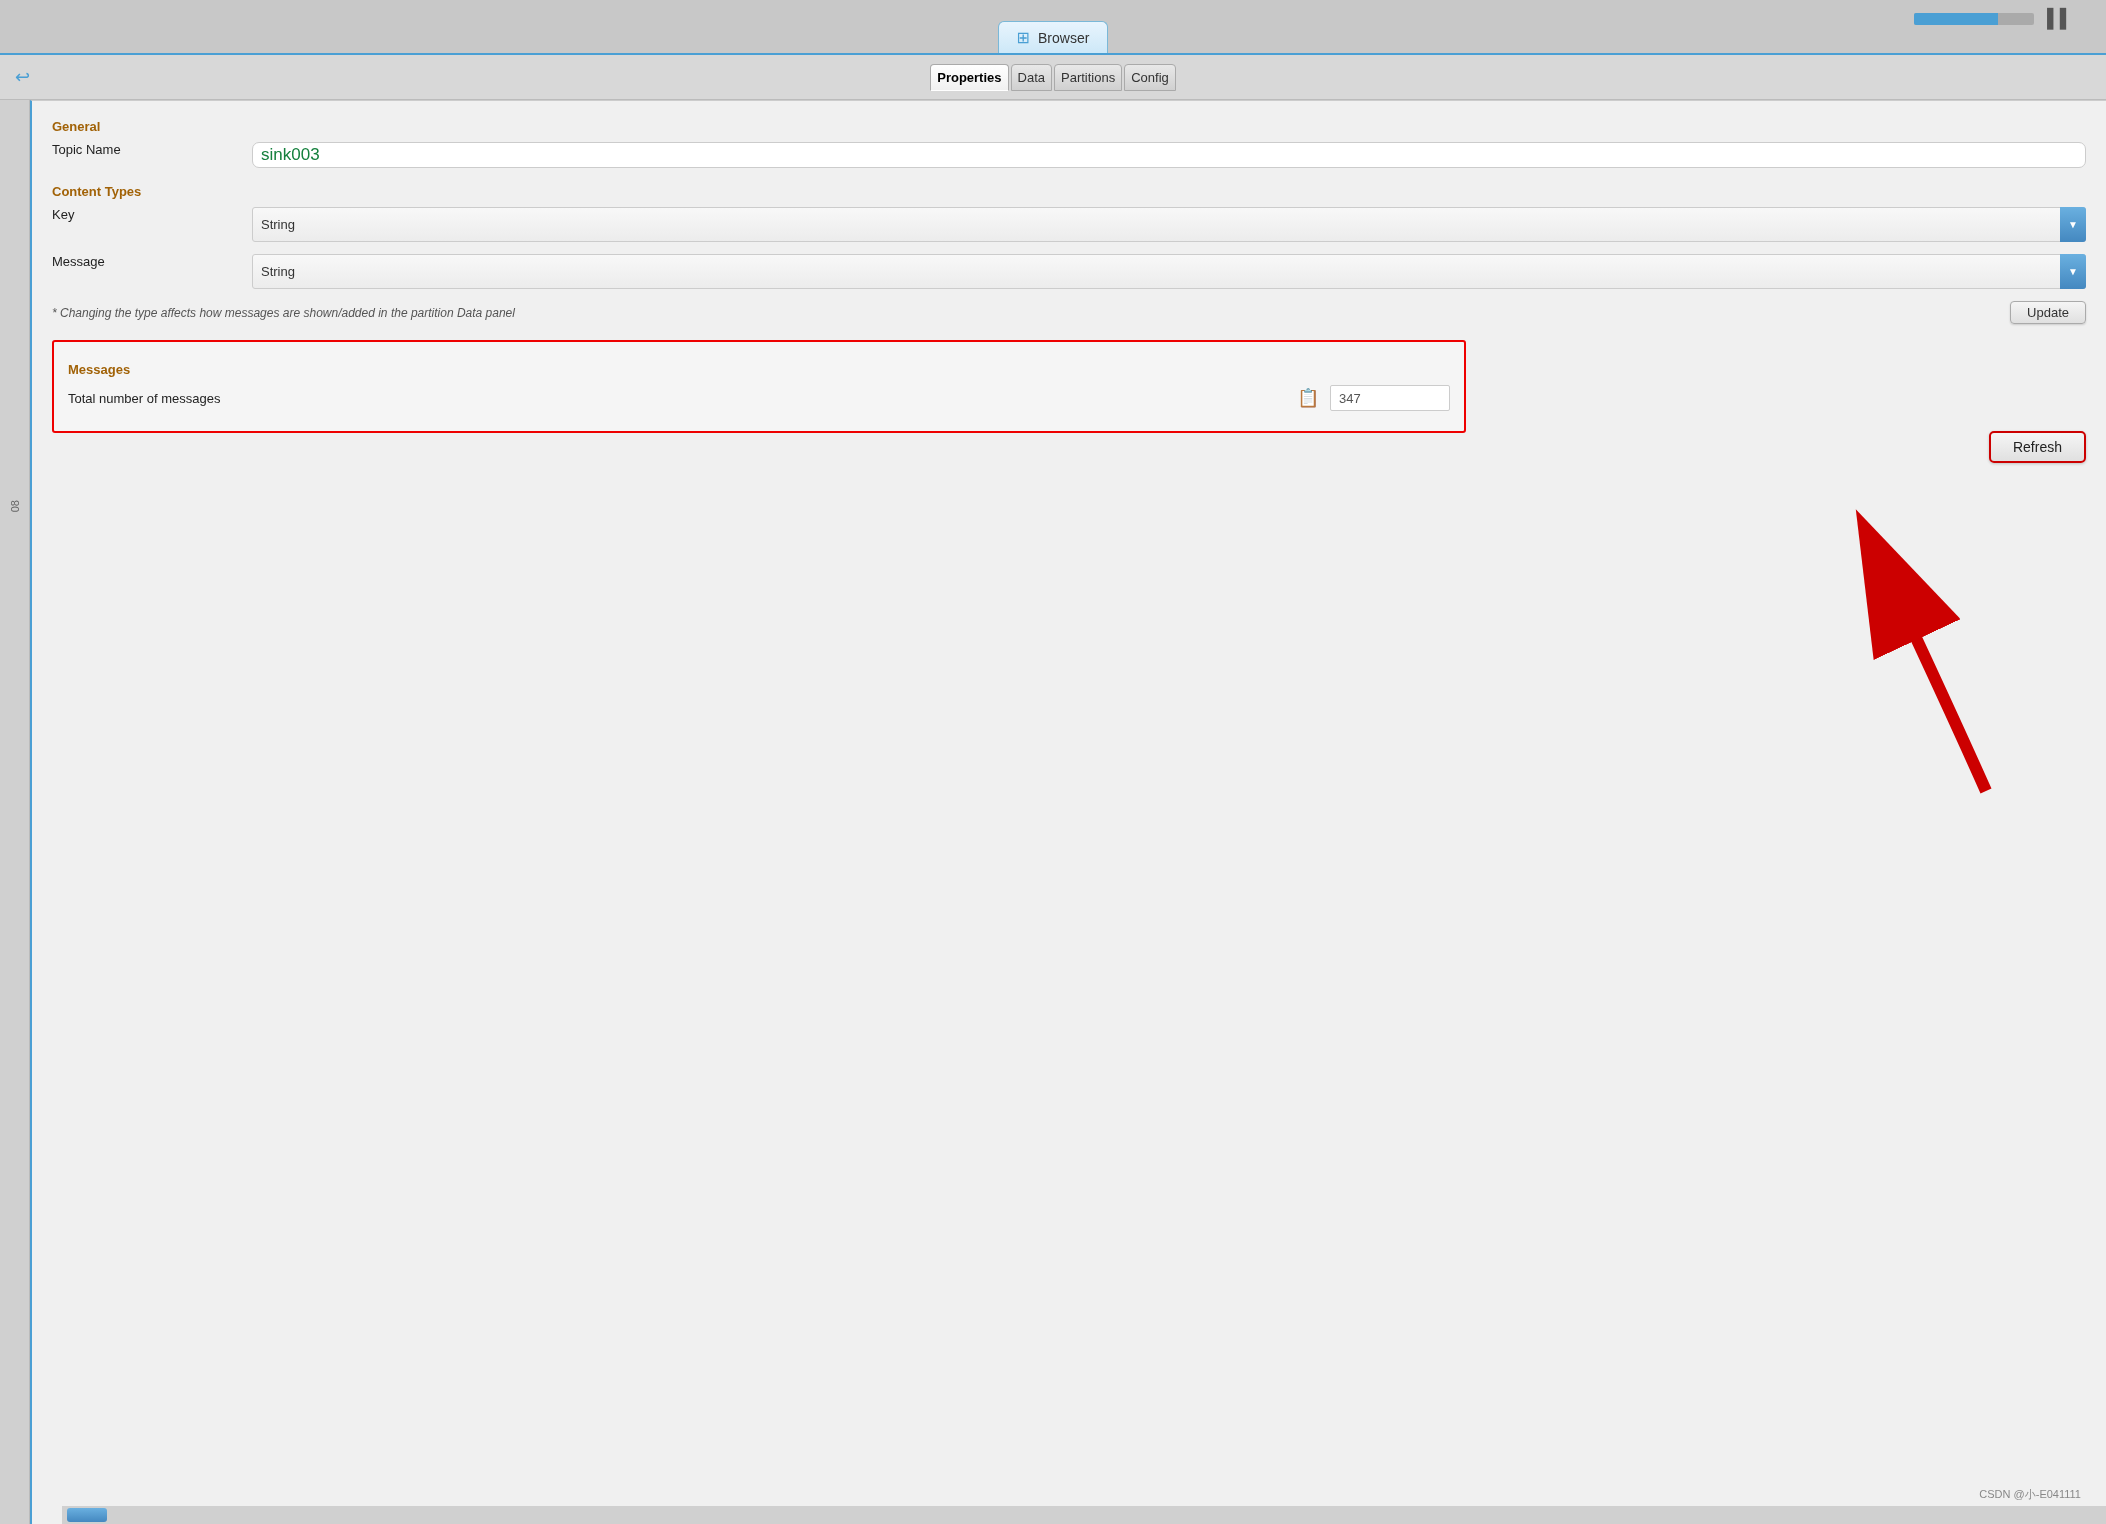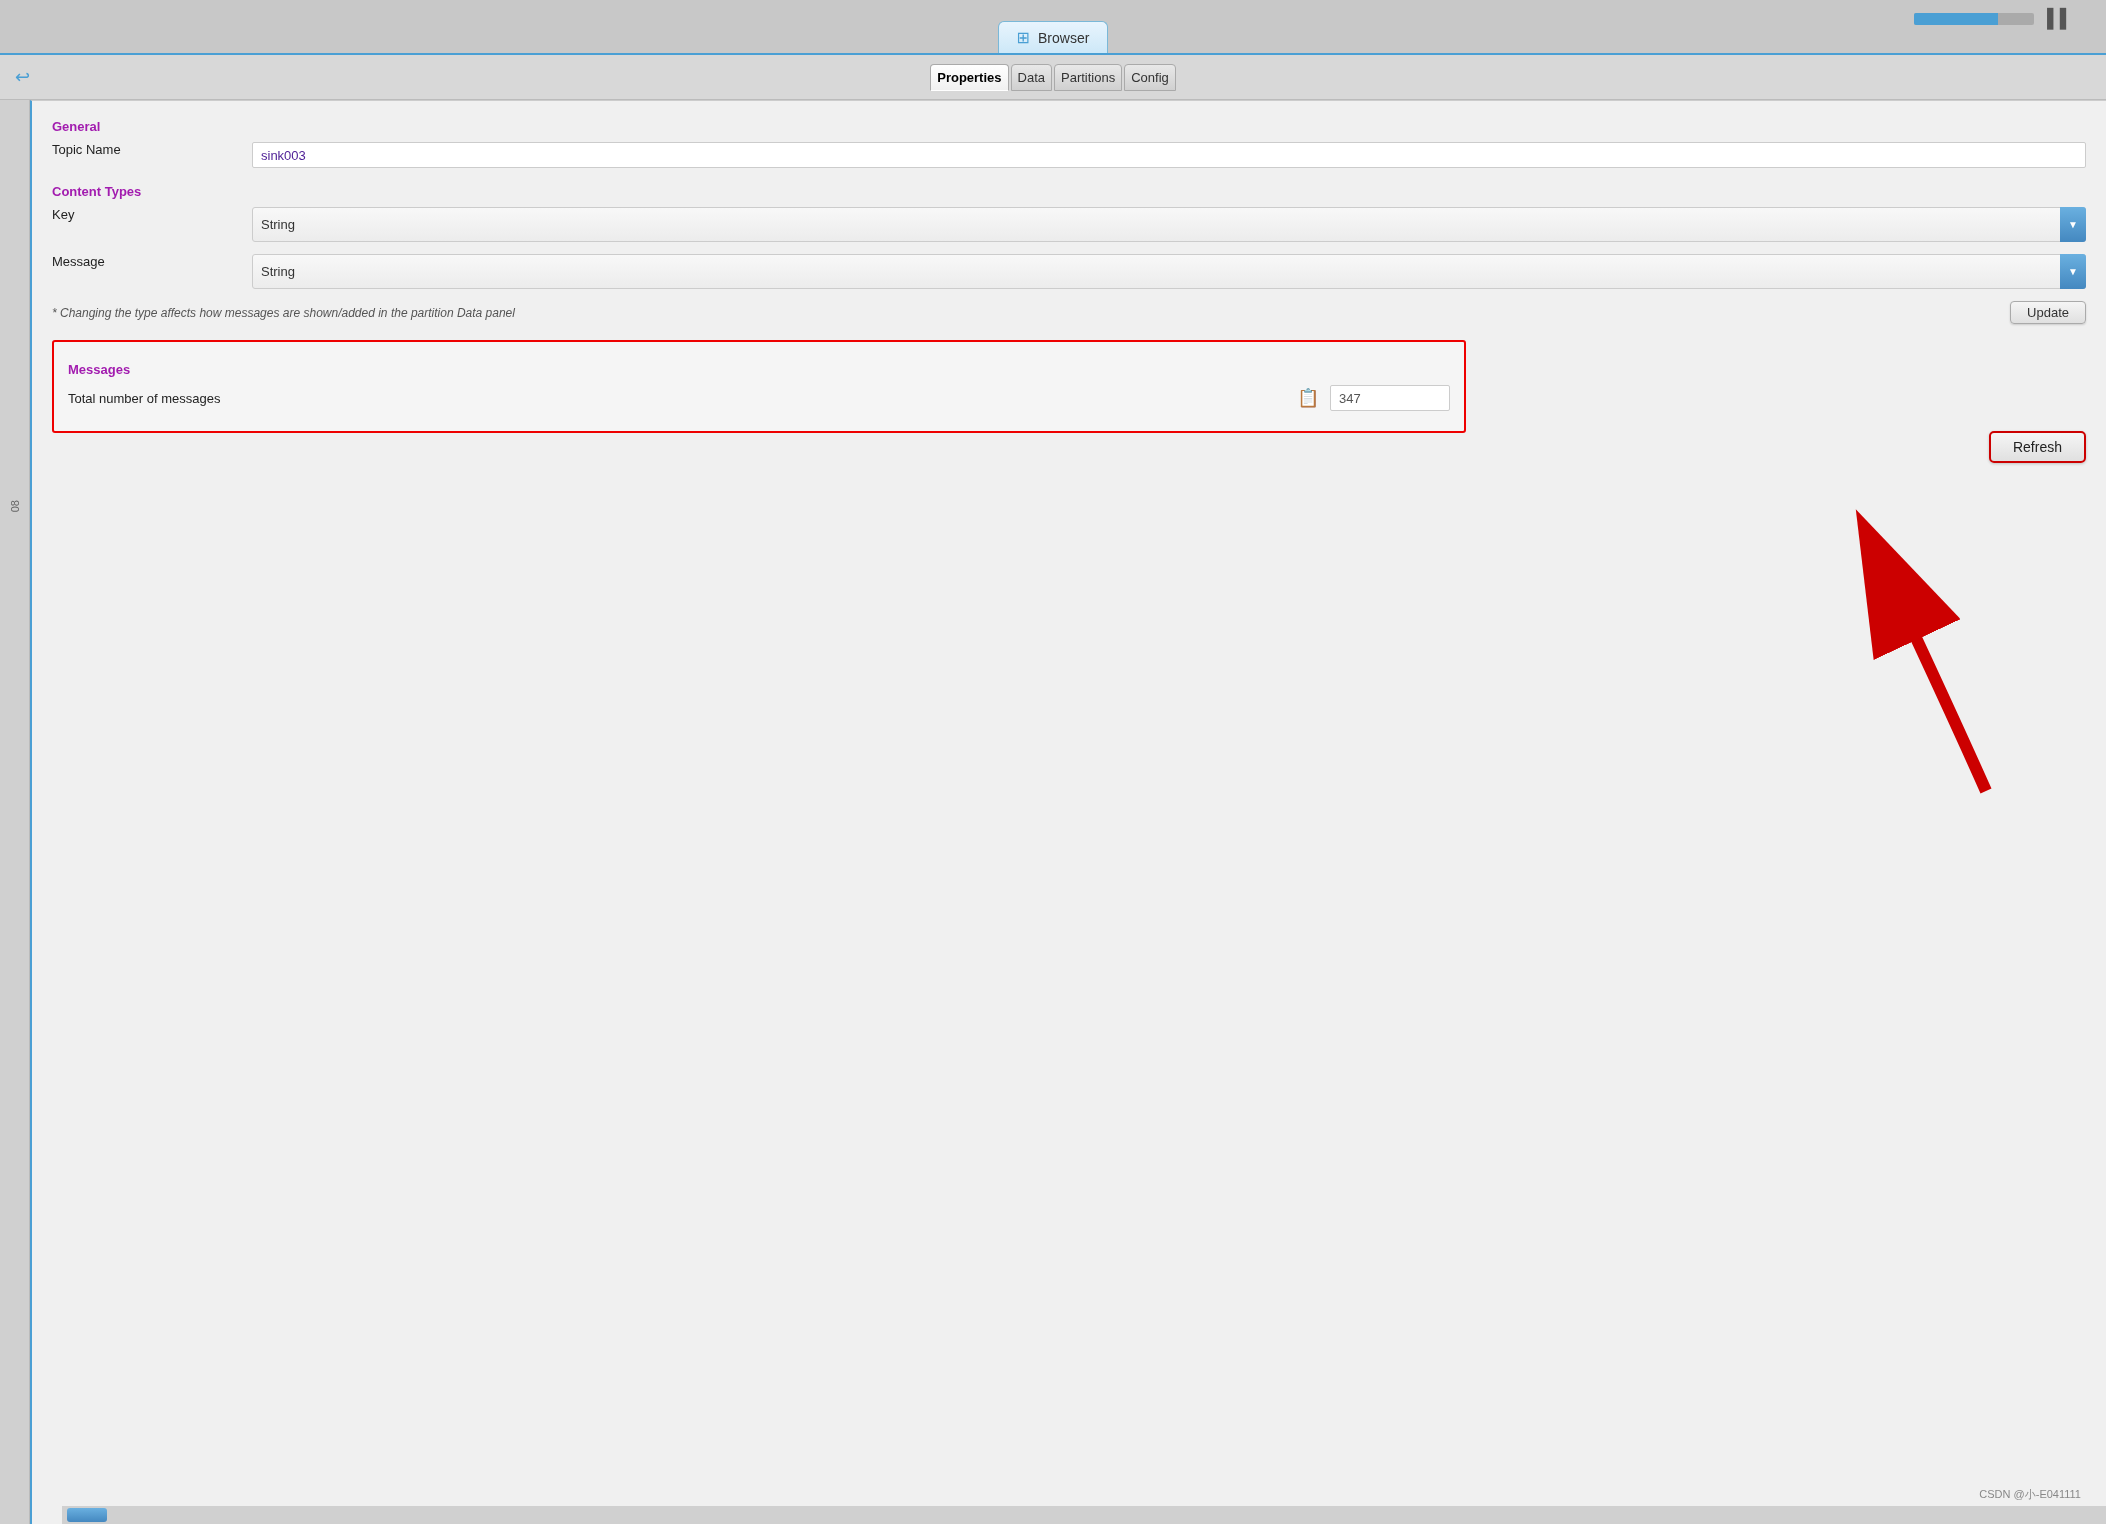--- a/index.html
+++ b/index.html
@@ -125,21 +125,21 @@
     }
 
     .content-inner {
       padding: 18px 20px;
     }
 
     
     .section-label {
       font-size: 13px;
       font-weight: 600;
-      color: #a21caf;
+      color: #a16207;
       margin-bottom: 8px;
     }
 
     .field-row {
       display: flex;
       align-items: flex-start;
       margin-bottom: 12px;
     }
 
     .field-label {
@@ -147,24 +147,24 @@
       font-size: 13px;
       color: #222;
       flex-shrink: 0;
     }
 
     .field-input {
       flex: 1;
       height: 26px;
       border: 1px solid #ccc;
       background: #fff;
-      border-radius: 2px;
+      border-radius: 7px;
       padding: 2px 8px;
-      font-size: 13px;
-      color: #4c1d95;
+      font-size: 17px;
+      color: #15803d;
     }
 
     
     .content-types-section {
       margin-top: 16px;
     }
 
     .select-wrapper {
       flex: 1;
       position: relative;

